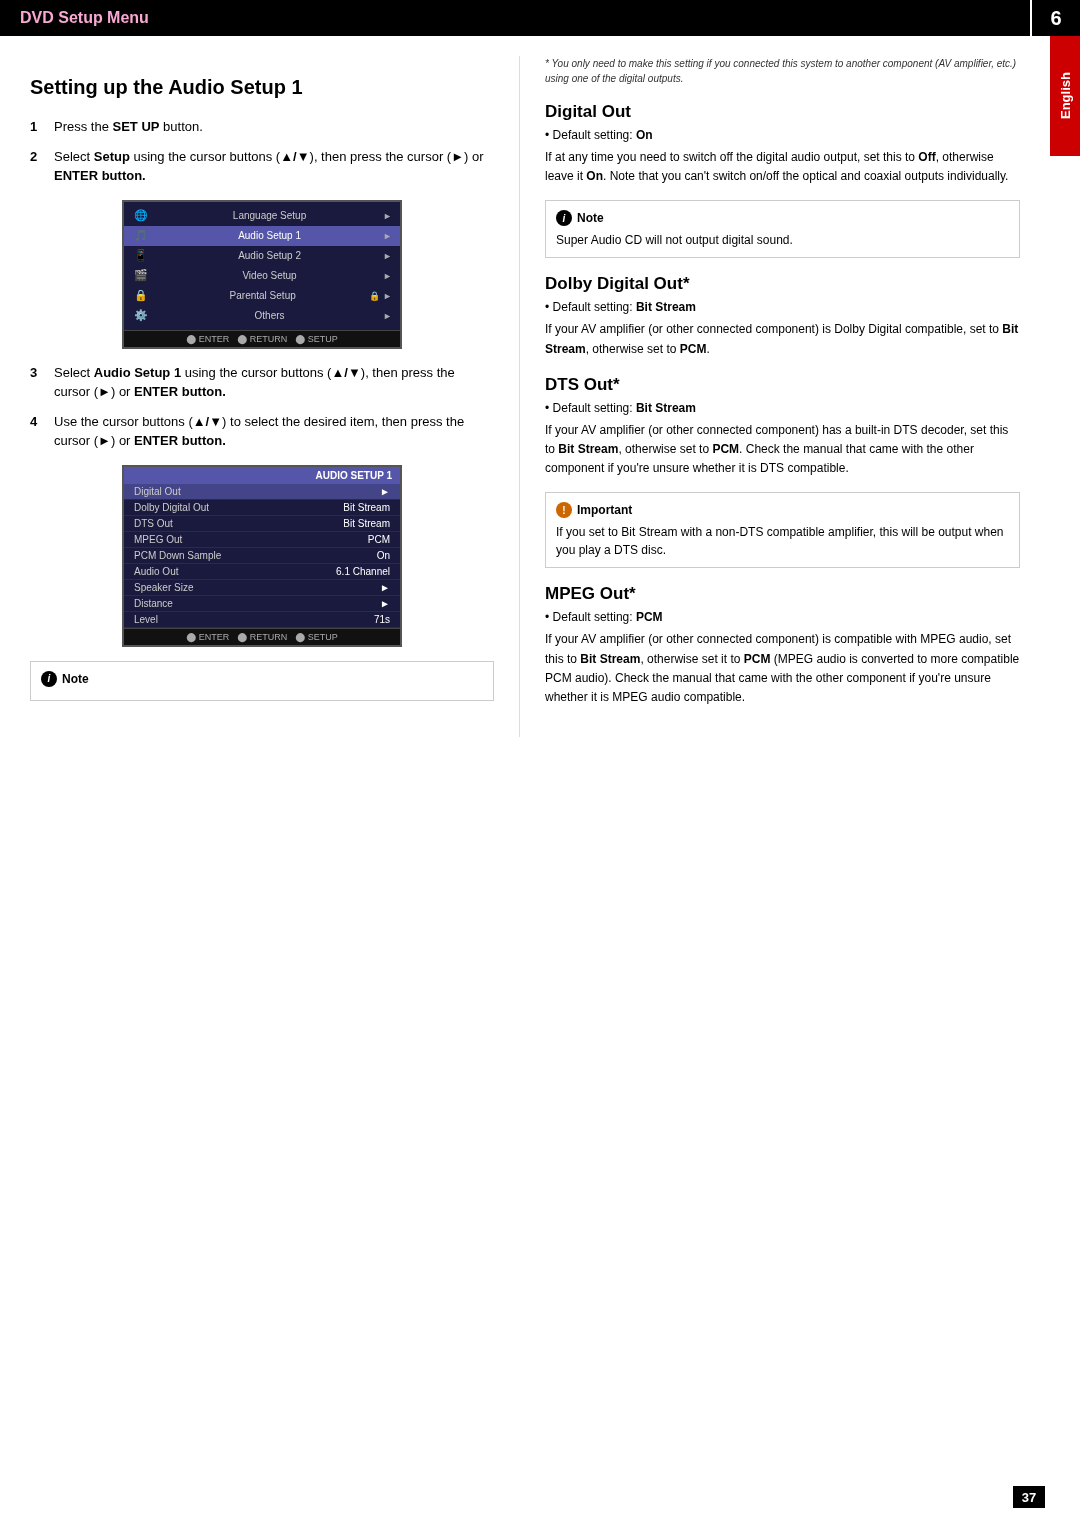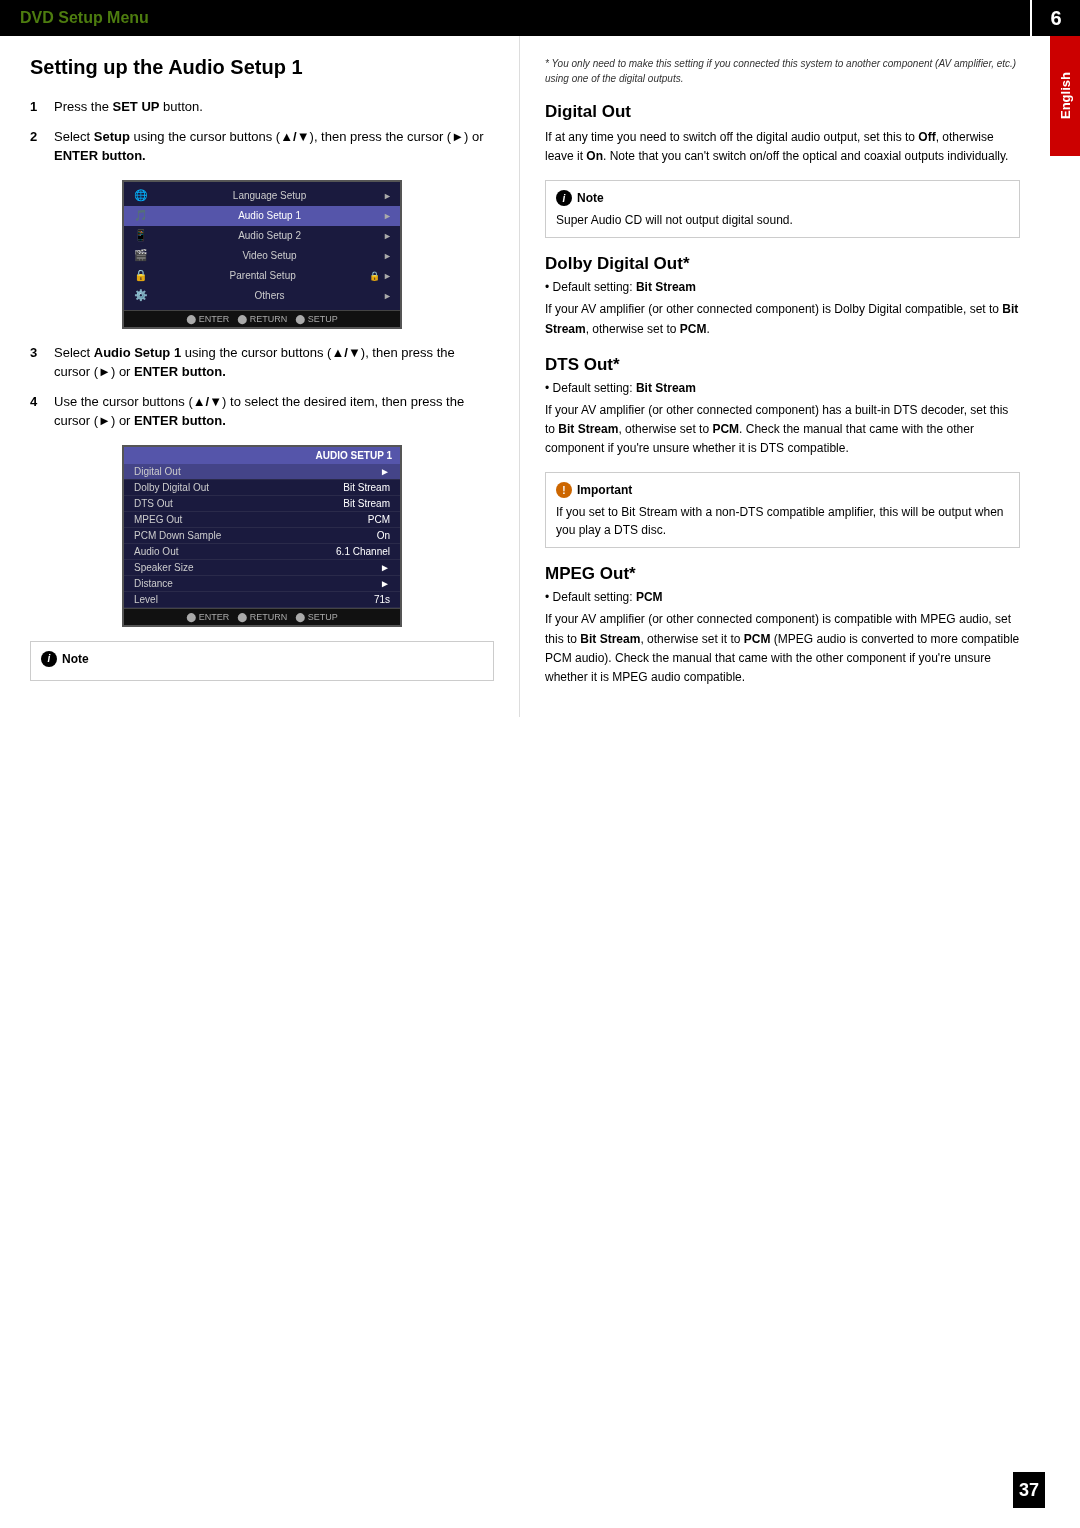--- a/index.html
+++ b/index.html
@@ -22,21 +22,21 @@
 
     
     .header-bar {
       display: flex;
       align-items: stretch;
       background: #000;
       height: 36px;
       width: 100%;
     }
     .header-title {
-      color: #4d7c0f;
+      color: #f9a8d4;
       font-size: 16px;
       font-weight: bold;
       padding: 0 20px;
       display: flex;
       align-items: center;
       flex: 1;
     }
     .header-number {
       background: #000;
       color: #fff;
@@ -72,20 +72,21 @@
     
     .content-area {
       display: flex;
       padding: 0;
     }
 
     .left-column {
       width: 520px;
       padding: 20px 25px 20px 30px;
       border-right: 1px solid #ddd;
+      margin-top: 20px;
     }
 
     .right-column {
       width: 530px;
       padding: 20px 30px 20px 25px;
     }
 
     
     .section-title {
       font-size: 20px;
@@ -300,26 +301,26 @@
     .section-body b {
       font-weight: bold;
       text-align: center;
     }
 
     
     .page-number {
       position: absolute;
       bottom: 20px;
       right: 35px;
-      font-size: 18px;
+      font-size: 13px;
       font-weight: bold;
       background: #000;
       color: #fff;
       width: 32px;
-      height: 36px;
+      height: 22px;
       display: flex;
       align-items: center;
       justify-content: center;
     }
 
   </style>
 </head>
 <body>
 
 <div class="page-container">
@@ -451,20 +452,21 @@
         </div>
       </div>
     </div>
 
     <div class="right-column">
       <div class="asterisk-note">
         * <em>You only need to make this setting if you connected this system to another component (AV amplifier, etc.) using one of the digital outputs.</em>
       </div>
 
       <div class="section-heading">Digital Out</div>
+      <div class="default-setting">Default setting: <b>On</b></div>
       <div class="section-body">
         If at any time you need to switch off the digital audio output, set this to <b>Off</b>, otherwise leave it <b>On</b>. Note that you can't switch on/off the optical and coaxial outputs individually.
       </div>
       <div class="note-box">
         <div class="note-title">
           <span class="note-icon">i</span>
           <span>Note</span>
         </div>
         <div>Super Audio CD will not output digital sound.</div>
       </div>

